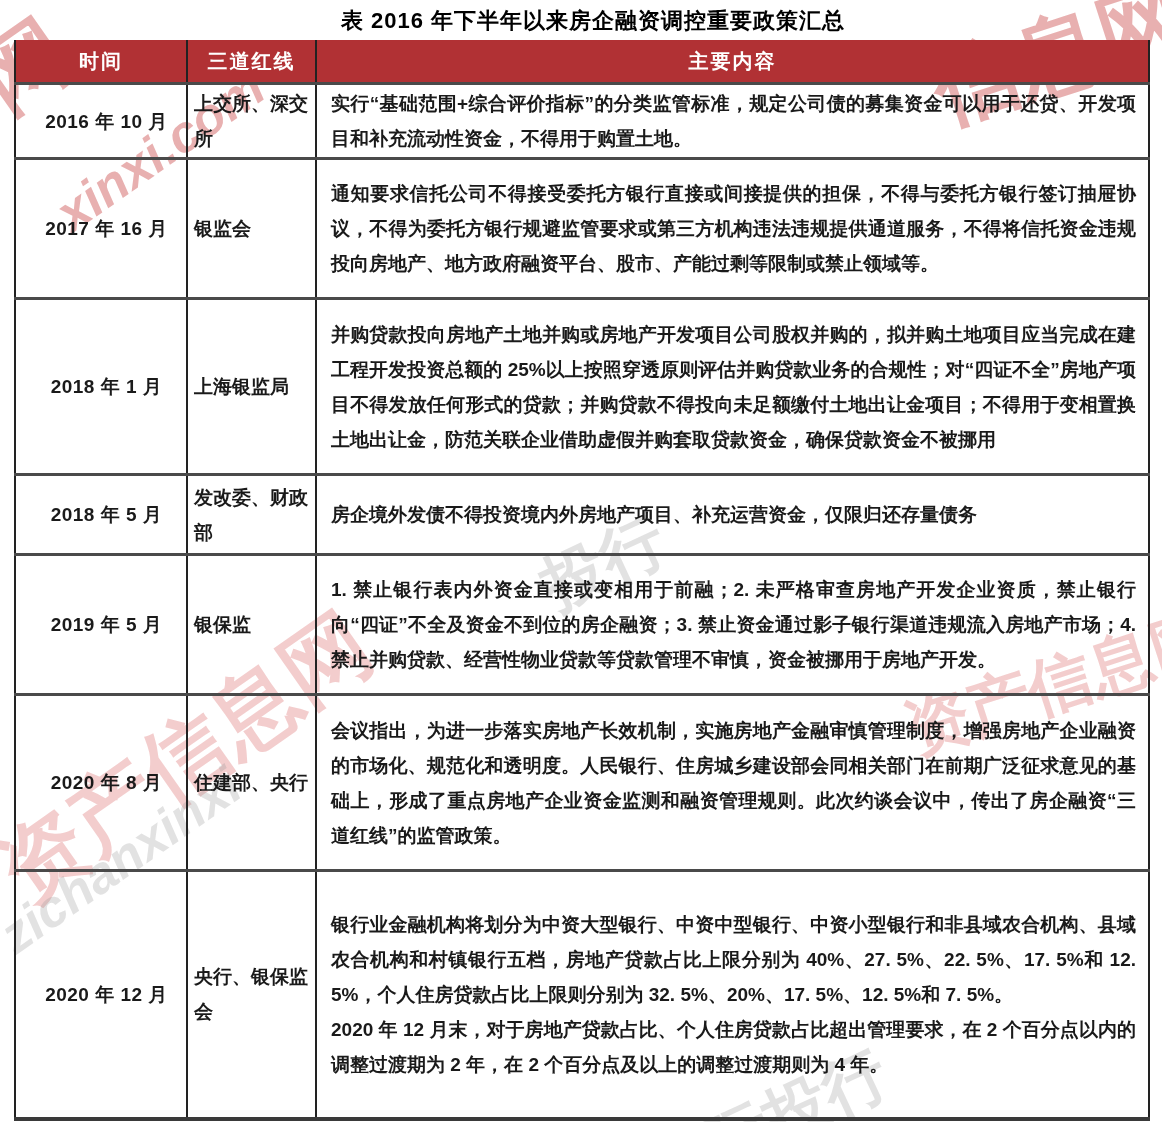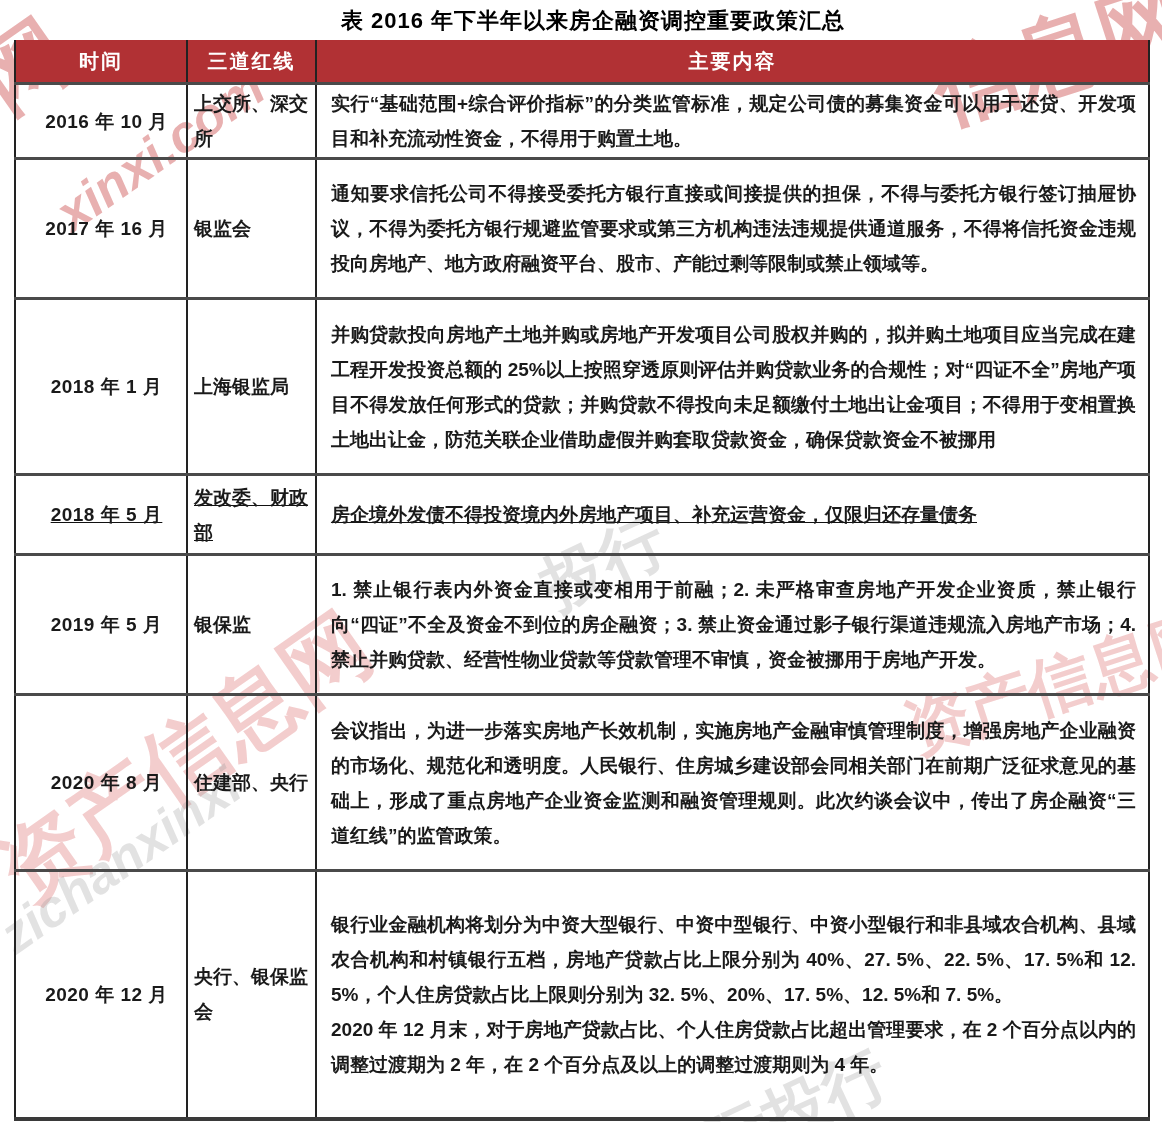--- a/index.html
+++ b/index.html
@@ -97,21 +97,21 @@
     <tr style="height:140px;">
       <td class="date-cell">2017 年 16 月</td>
       <td class="agency-cell">银监会</td>
       <td class="content-cell">通知要求信托公司不得接受委托方银行直接或间接提供的担保，不得与委托方银行签订抽屉协议，不得为委托方银行规避监管要求或第三方机构违法违规提供通道服务，不得将信托资金违规投向房地产、地方政府融资平台、股市、产能过剩等限制或禁止领域等。</td>
     </tr>
     <tr style="height:176px;">
       <td class="date-cell">2018 年 1 月</td>
       <td class="agency-cell">上海银监局</td>
       <td class="content-cell">并购贷款投向房地产土地并购或房地产开发项目公司股权并购的，拟并购土地项目应当完成在建工程开发投资总额的 25%以上按照穿透原则评估并购贷款业务的合规性；对“四证不全”房地产项目不得发放任何形式的贷款；并购贷款不得投向未足额缴付土地出让金项目；不得用于变相置换土地出让金，防范关联企业借助虚假并购套取贷款资金，确保贷款资金不被挪用</td>
     </tr>
-    <tr style="height:80px;text-decoration:underline;">
+    <tr style="height:80px;">
       <td class="date-cell">2018 年 5 月</td>
       <td class="agency-cell">发改委、财政部</td>
       <td class="content-cell">房企境外发债不得投资境内外房地产项目、补充运营资金，仅限归还存量债务</td>
     </tr>
     <tr style="height:140px;">
       <td class="date-cell">2019 年 5 月</td>
       <td class="agency-cell">银保监</td>
       <td class="content-cell">1. 禁止银行表内外资金直接或变相用于前融；2. 未严格审查房地产开发企业资质，禁止银行向“四证”不全及资金不到位的房企融资；3. 禁止资金通过影子银行渠道违规流入房地产市场；4. 禁止并购贷款、经营性物业贷款等贷款管理不审慎，资金被挪用于房地产开发。</td>
     </tr>
     <tr style="height:176px;">

